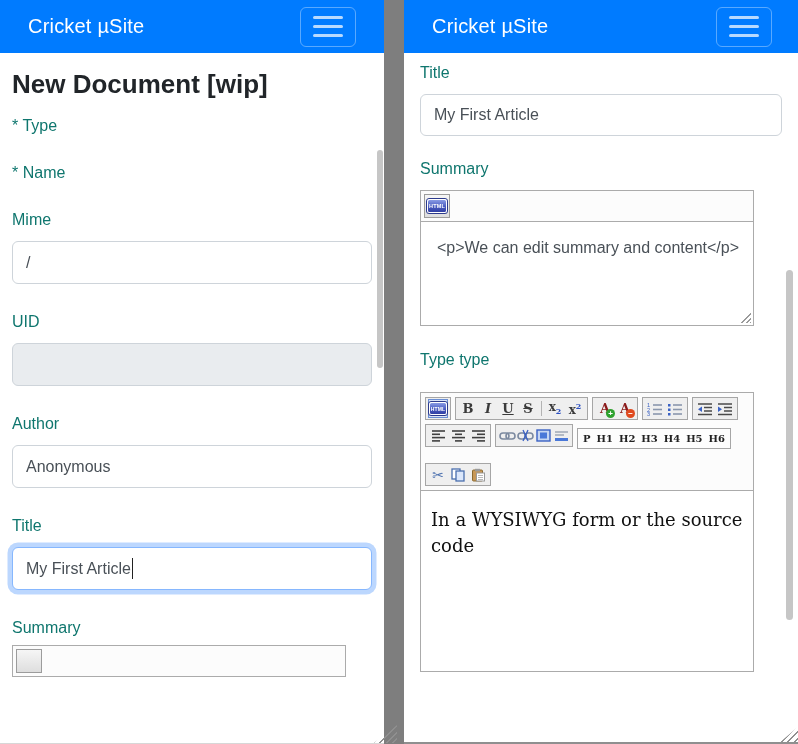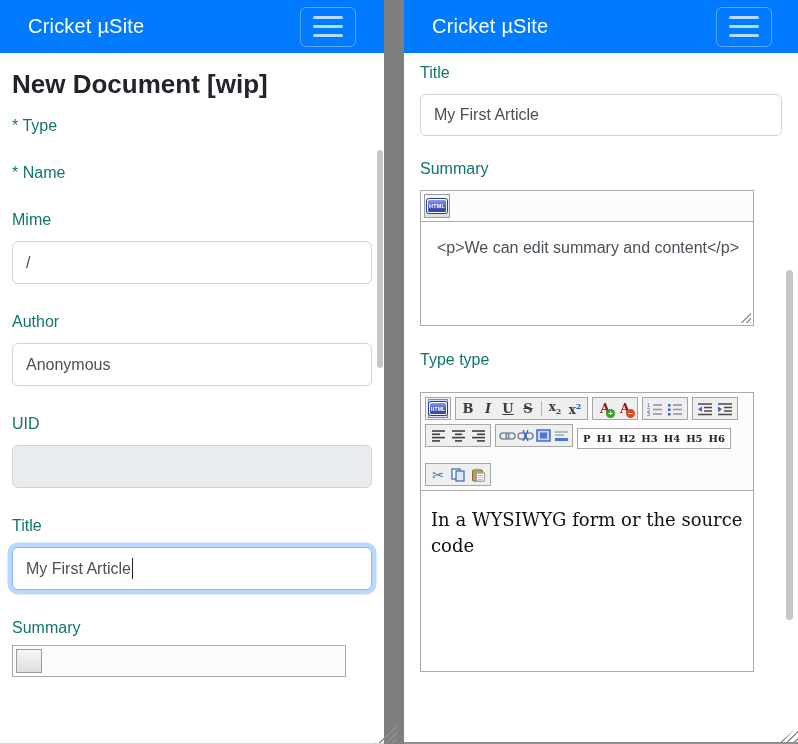--- a/index.html
+++ b/index.html
@@ -129,27 +129,27 @@
       <div class="field">
         <span class="lbl">* Name</span>
       </div>
 
       <div class="field">
         <span class="lbl">Mime</span>
         <input class="inp" value="/" style="">
       </div>
 
       <div class="field">
+        <span class="lbl">UID</span>
+        <input class="inp disabled" disabled="" value="" style="">
+      </div>
+
+      <div class="field">
         <span class="lbl">Author</span>
         <input class="inp" value="Anonymous" style="">
-      </div>
-
-      <div class="field">
-        <span class="lbl">UID</span>
-        <input class="inp disabled" disabled="" value="" style="">
       </div>
 
       <div class="field">
         <span class="lbl">Title</span>
         <div class="inp inp-focus">
           <span>My First Article</span>
           <span class="caret"></span>
         </div>
       </div>
 

